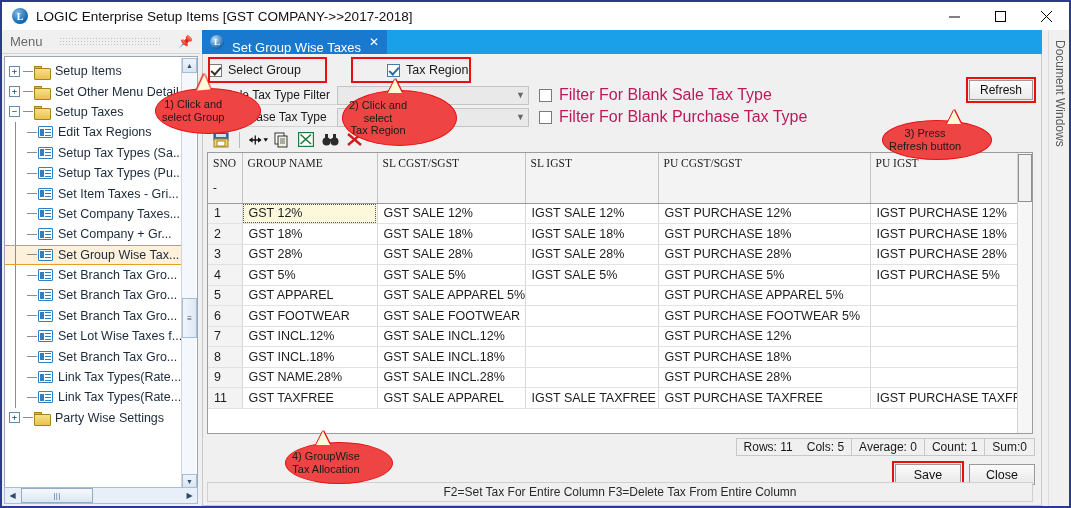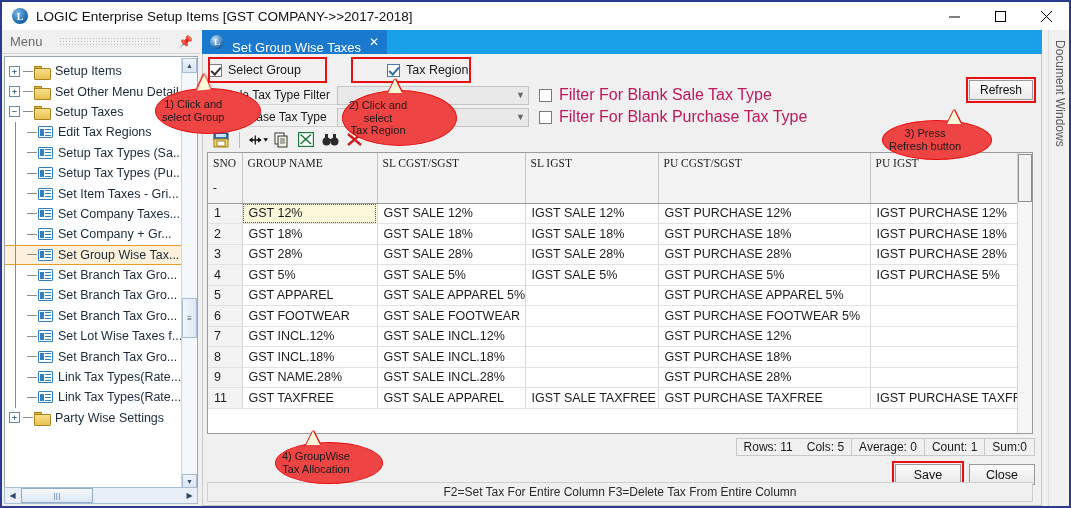--- a/index.html
+++ b/index.html
@@ -727,18 +727,18 @@
   <div class="callout" style="left:340px; top:88px; width:115px; height:56px;">
     <span id="co2">2) Click and<br>select<br>Tax Region</span>
     <span class="tail tail-u" style="left:45px; top:-12px;"></span>
   </div>
 
   <div class="callout" style="left:880px; top:118px; width:110px; height:40px;">
     <span id="co3">3) Press<br>Refresh button</span>
     <span class="tail tail-u" style="left:64px; top:-11px;"></span>
   </div>
 
-  <div class="callout" style="left:273px; top:440px; width:108px; height:42px;">
+  <div class="callout" style="left:283px; top:440px; width:108px; height:42px;">
     <span id="co4">4) GroupWise<br>Tax Allocation</span>
     <span class="tail tail-u" style="left:30px; top:-12px;"></span>
   </div>
 
 </div>
 
 </body></html>

